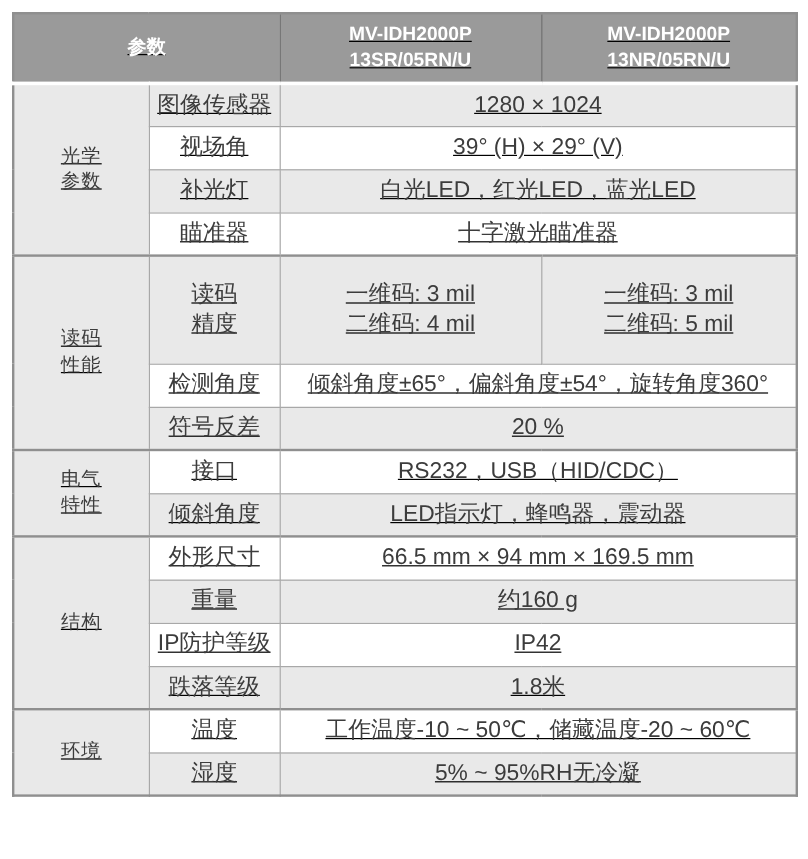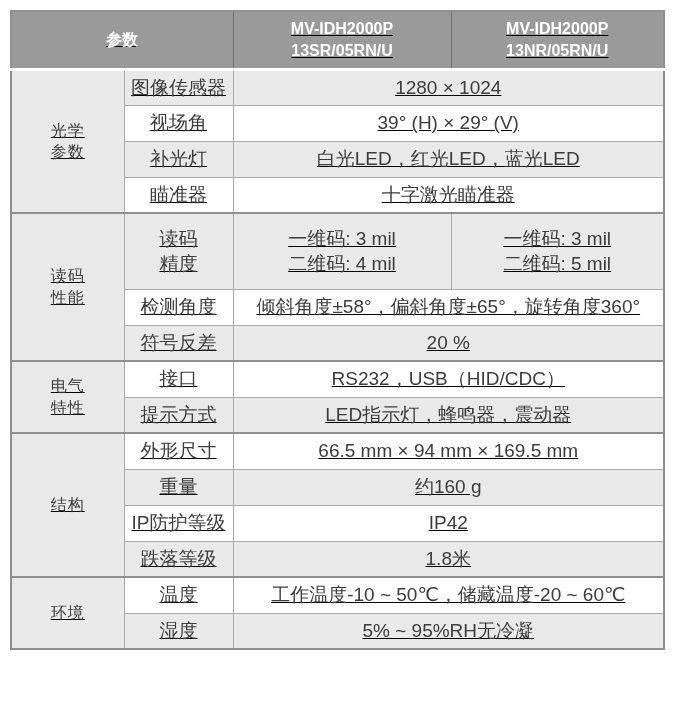--- a/index.html
+++ b/index.html
@@ -56,21 +56,21 @@
     height: 36px;
     background: #ffffff;
   }
   td.shade { background: var(--shade_bg); }
   td.cat {
     background: var(--shade_bg);
     font-size: 16px;
     letter-spacing: 1px;
   }
   tr.sec-start td { border-top: 2px solid var(--section_border); }
-  tr.tall td { height: 76px; }
+  tr.tall td { height: 90px; }
 </style>
 </head>
 <body>
 
 <table class="spec-table">
   <colgroup>
     <col style="width:113px">
     <col style="width:109px">
     <col style="width:218px">
     <col style="width:213px">
@@ -109,35 +109,35 @@
 性能</td>
     <td class="shade">读码
 精度</td>
     <td class="shade">一维码: 3 mil
 二维码: 4 mil</td>
     <td class="shade">一维码: 3 mil
 二维码: 5 mil</td>
   </tr>
   <tr>
     <td>检测角度</td>
-    <td colspan="2">倾斜角度±58°，偏斜角度±65°，旋转角度360°</td>
+    <td colspan="2">倾斜角度±65°，偏斜角度±54°，旋转角度360°</td>
   </tr>
   <tr>
     <td class="shade">符号反差</td>
     <td colspan="2" class="shade">20 %</td>
   </tr>
 
   <tr class="sec-start">
     <td rowspan="2" class="cat">电气
 特性</td>
     <td>接口</td>
     <td colspan="2">RS232，USB（HID/CDC）</td>
   </tr>
   <tr>
-    <td class="shade">提示方式</td>
+    <td class="shade">倾斜角度</td>
     <td colspan="2" class="shade">LED指示灯，蜂鸣器，震动器</td>
   </tr>
 
   <tr class="sec-start">
     <td rowspan="4" class="cat">结构</td>
     <td>外形尺寸</td>
     <td colspan="2">66.5 mm × 94 mm × 169.5 mm</td>
   </tr>
   <tr>
     <td class="shade">重量</td>

